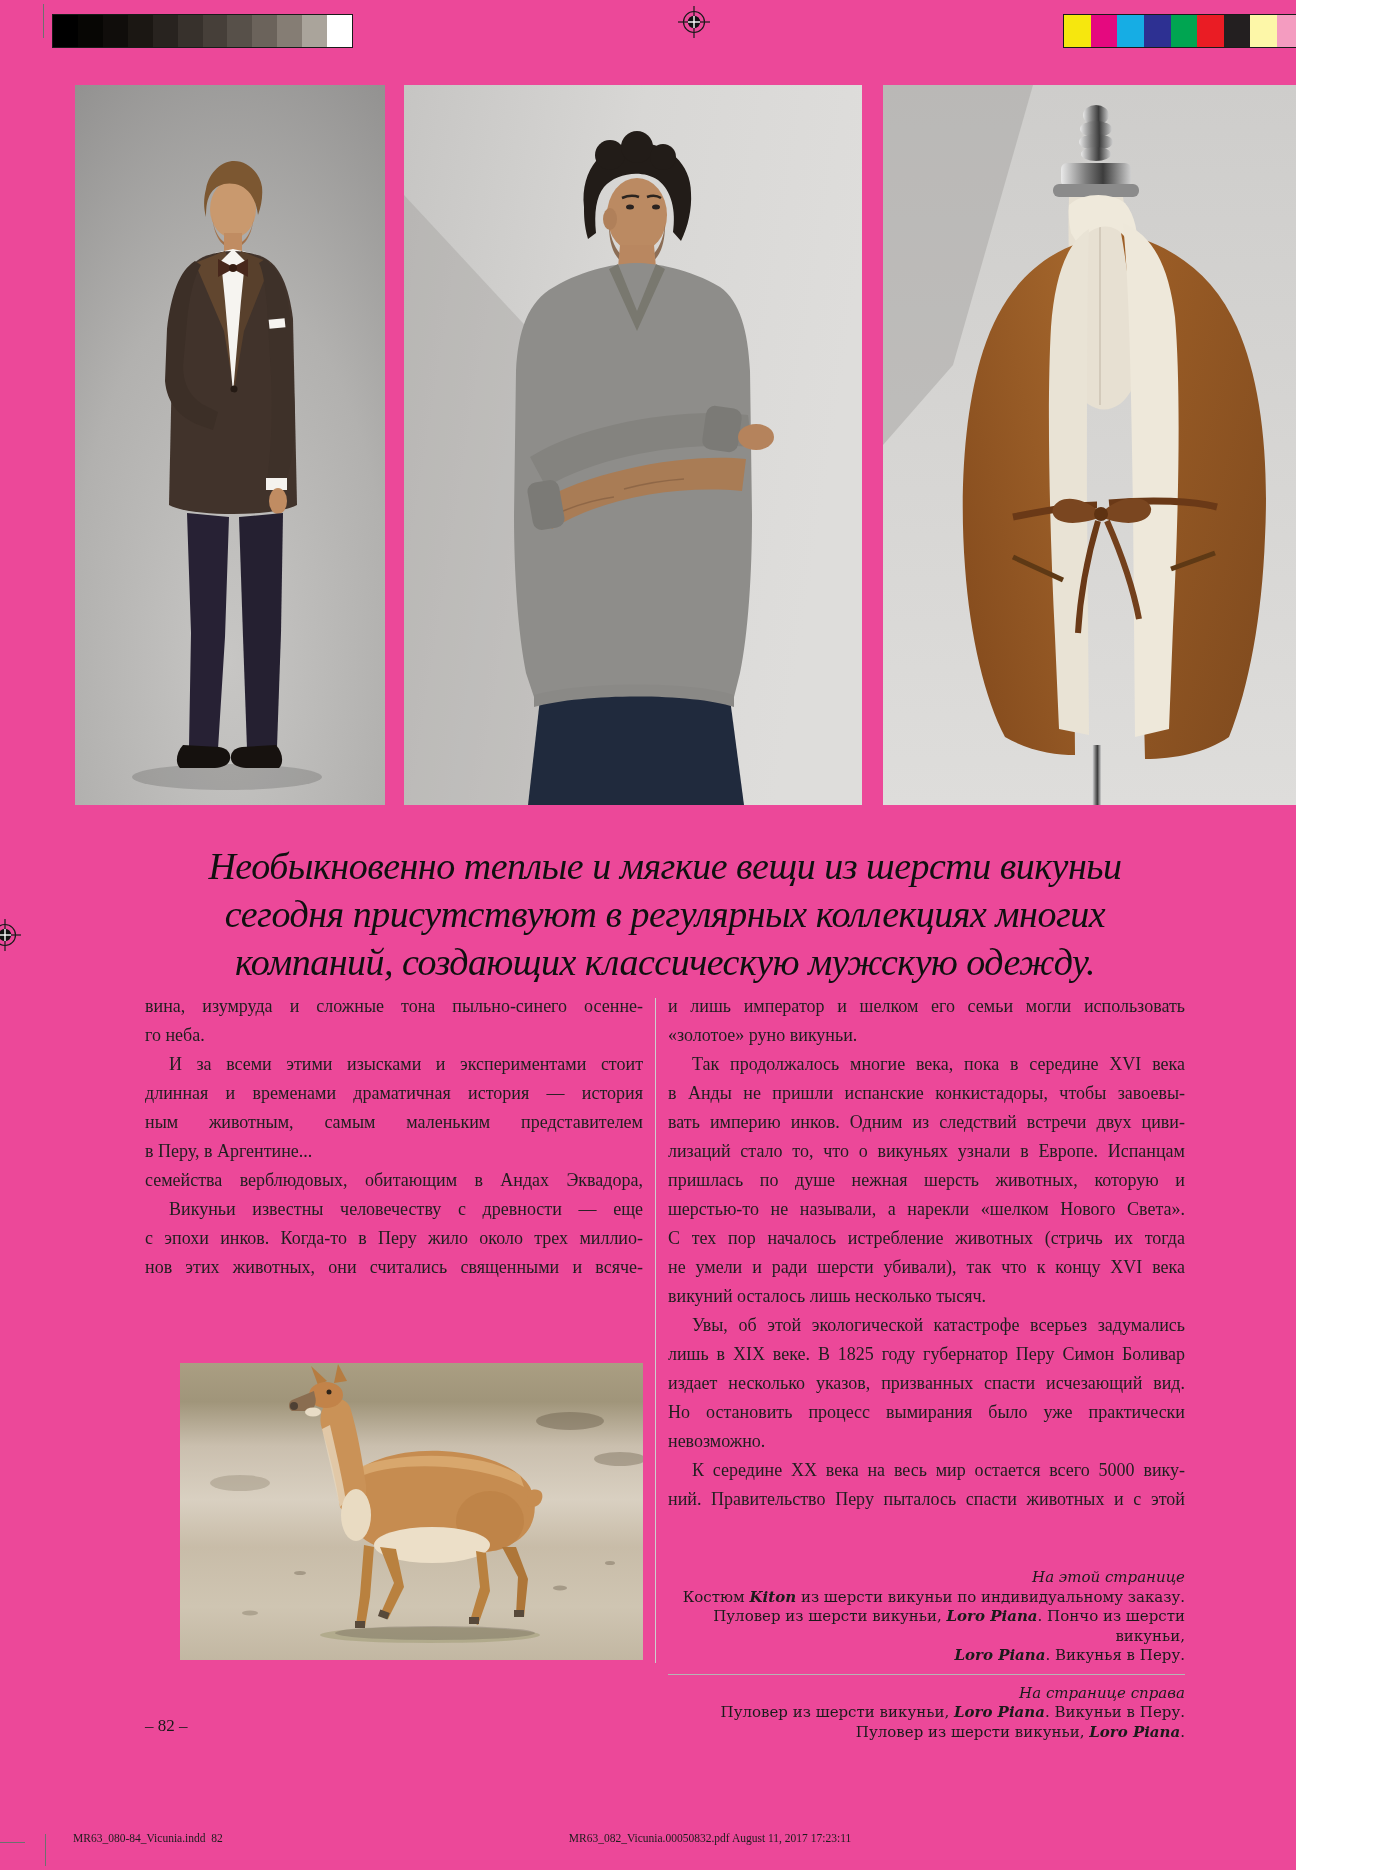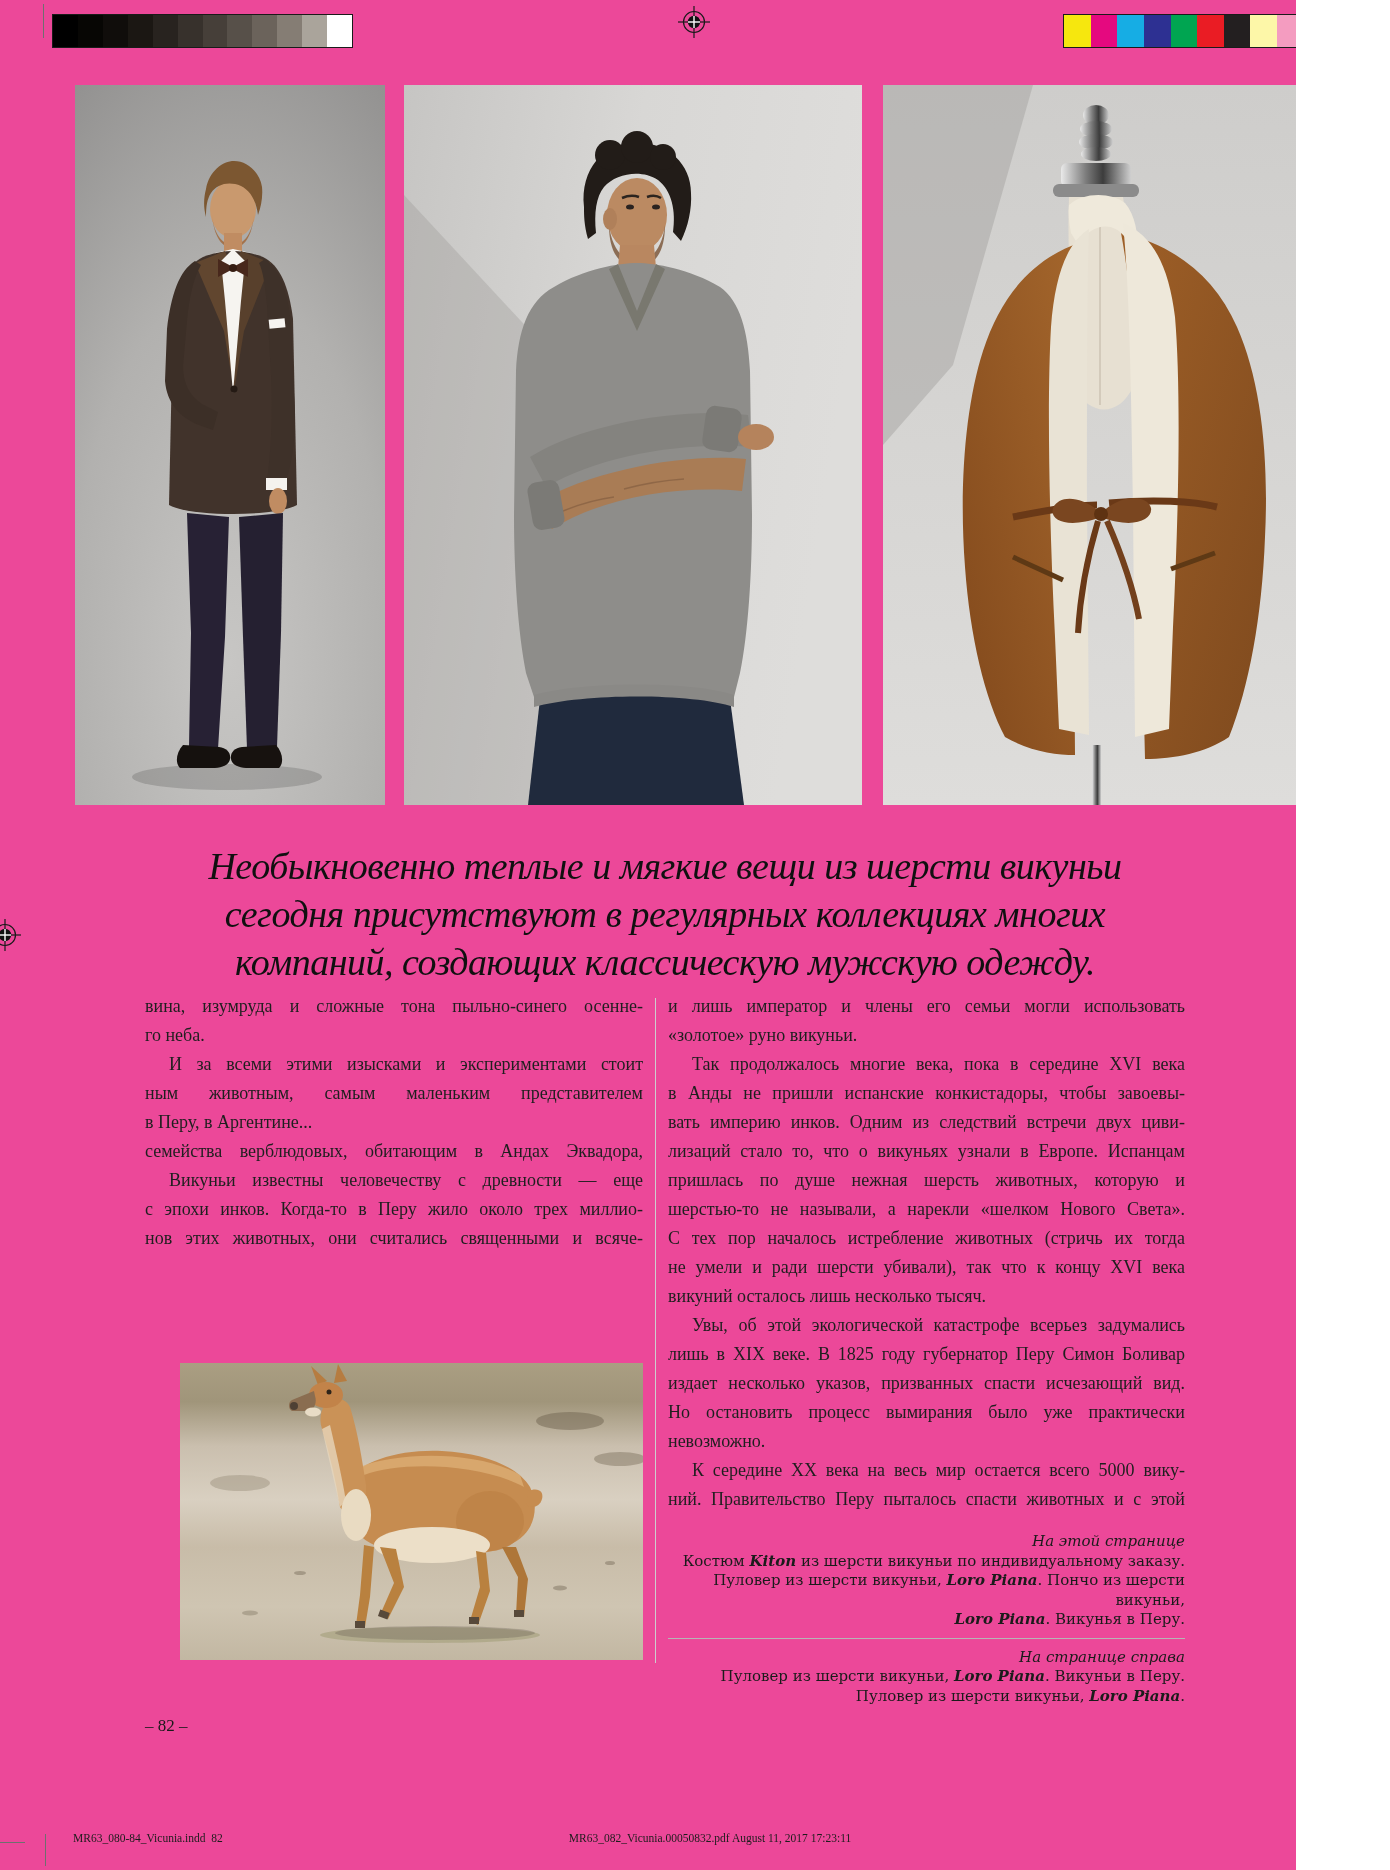--- a/index.html
+++ b/index.html
@@ -28,21 +28,21 @@
   
   .col{position:absolute;top:992px;font-size:18px;line-height:29px;color:#1f1f1f;}
   #left-col{left:145px;width:498px;}
   #right-col{left:668px;width:517px;}
   .body-line{text-align:justify;text-align-last:justify;white-space:normal;}
   .body-line.last{text-align-last:left;}
   .body-line.indent{text-indent:24px;}
   #col-divider{position:absolute;left:655px;top:998px;width:1px;height:665px;background:#cdcdcd;}
 
   
-  #captions{position:absolute;left:668px;top:1532px;width:517px;text-align:right;
+  #captions{position:absolute;left:668px;top:1568px;width:517px;text-align:right;
             font-family:"DejaVu Serif",serif;font-size:15px;line-height:19.5px;color:#1b1b1b;}
   .cap-label{font-style:italic;}
   .cap-line .brand{font-weight:bold;font-style:italic;}
   #caption-divider{border:none;border-top:1px solid #b5b5b5;margin:8px 0 9px 0;}
 
   
   #page-number{position:absolute;left:145px;top:1716px;width:1040px;text-align:left;
                font-size:17px;color:#1a1a1a;}
   .slug{position:absolute;top:1832px;font-size:11.5px;color:#1c1c1c;white-space:pre;}
   #slug-left{left:73px;}
@@ -241,30 +241,31 @@
   <div id="headline">
       <div>Необыкновенно теплые и мягкие вещи из шерсти викуньи</div>
       <div>сегодня присутствуют в регулярных коллекциях многих</div>
       <div>компаний, создающих классическую мужскую одежду.</div>
     </div>
 
   <div id="left-col" class="col">
       <div class="body-line">вина, изумруда и сложные тона пыльно-синего осенне-</div>
       <div class="body-line last">го неба.</div>
       <div class="body-line indent">И за всеми этими изысками и экспериментами стоит</div>
+      <div class="body-line">длинная и временами драматичная история — история</div>
       <div class="body-line">ным животным, самым маленьким представителем</div>
       <div class="body-line last">в Перу, в Аргентине...</div>
       <div class="body-line">семейства верблюдовых, обитающим в Андах Эквадора,</div>
       <div class="body-line indent">Викуньи известны человечеству с древности — еще</div>
       <div class="body-line">с эпохи инков. Когда-то в Перу жило около трех миллио-</div>
       <div class="body-line">нов этих животных, они считались священными и всяче-</div>
     </div>
   <div id="col-divider"></div>
   <div id="right-col" class="col">
-      <div class="body-line">и лишь император и члены его семьи могли использовать</div>
+      <div class="body-line">и лишь император и шелком его семьи могли использовать</div>
       <div class="body-line last">«золотое» руно викуньи.</div>
       <div class="body-line indent">Так продолжалось многие века, пока в середине XVI века</div>
       <div class="body-line">в Анды не пришли испанские конкистадоры, чтобы завоевы-</div>
       <div class="body-line">вать империю инков. Одним из следствий встречи двух циви-</div>
       <div class="body-line">лизаций стало то, что о викуньях узнали в Европе. Испанцам</div>
       <div class="body-line">пришлась по душе нежная шерсть животных, которую и</div>
       <div class="body-line">шерстью-то не называли, а нарекли «шелком Нового Света».</div>
       <div class="body-line">С тех пор началось истребление животных (стричь их тогда</div>
       <div class="body-line">не умели и ради шерсти убивали), так что к концу XVI века</div>
       <div class="body-line last">викуний осталось лишь несколько тысяч.</div>

